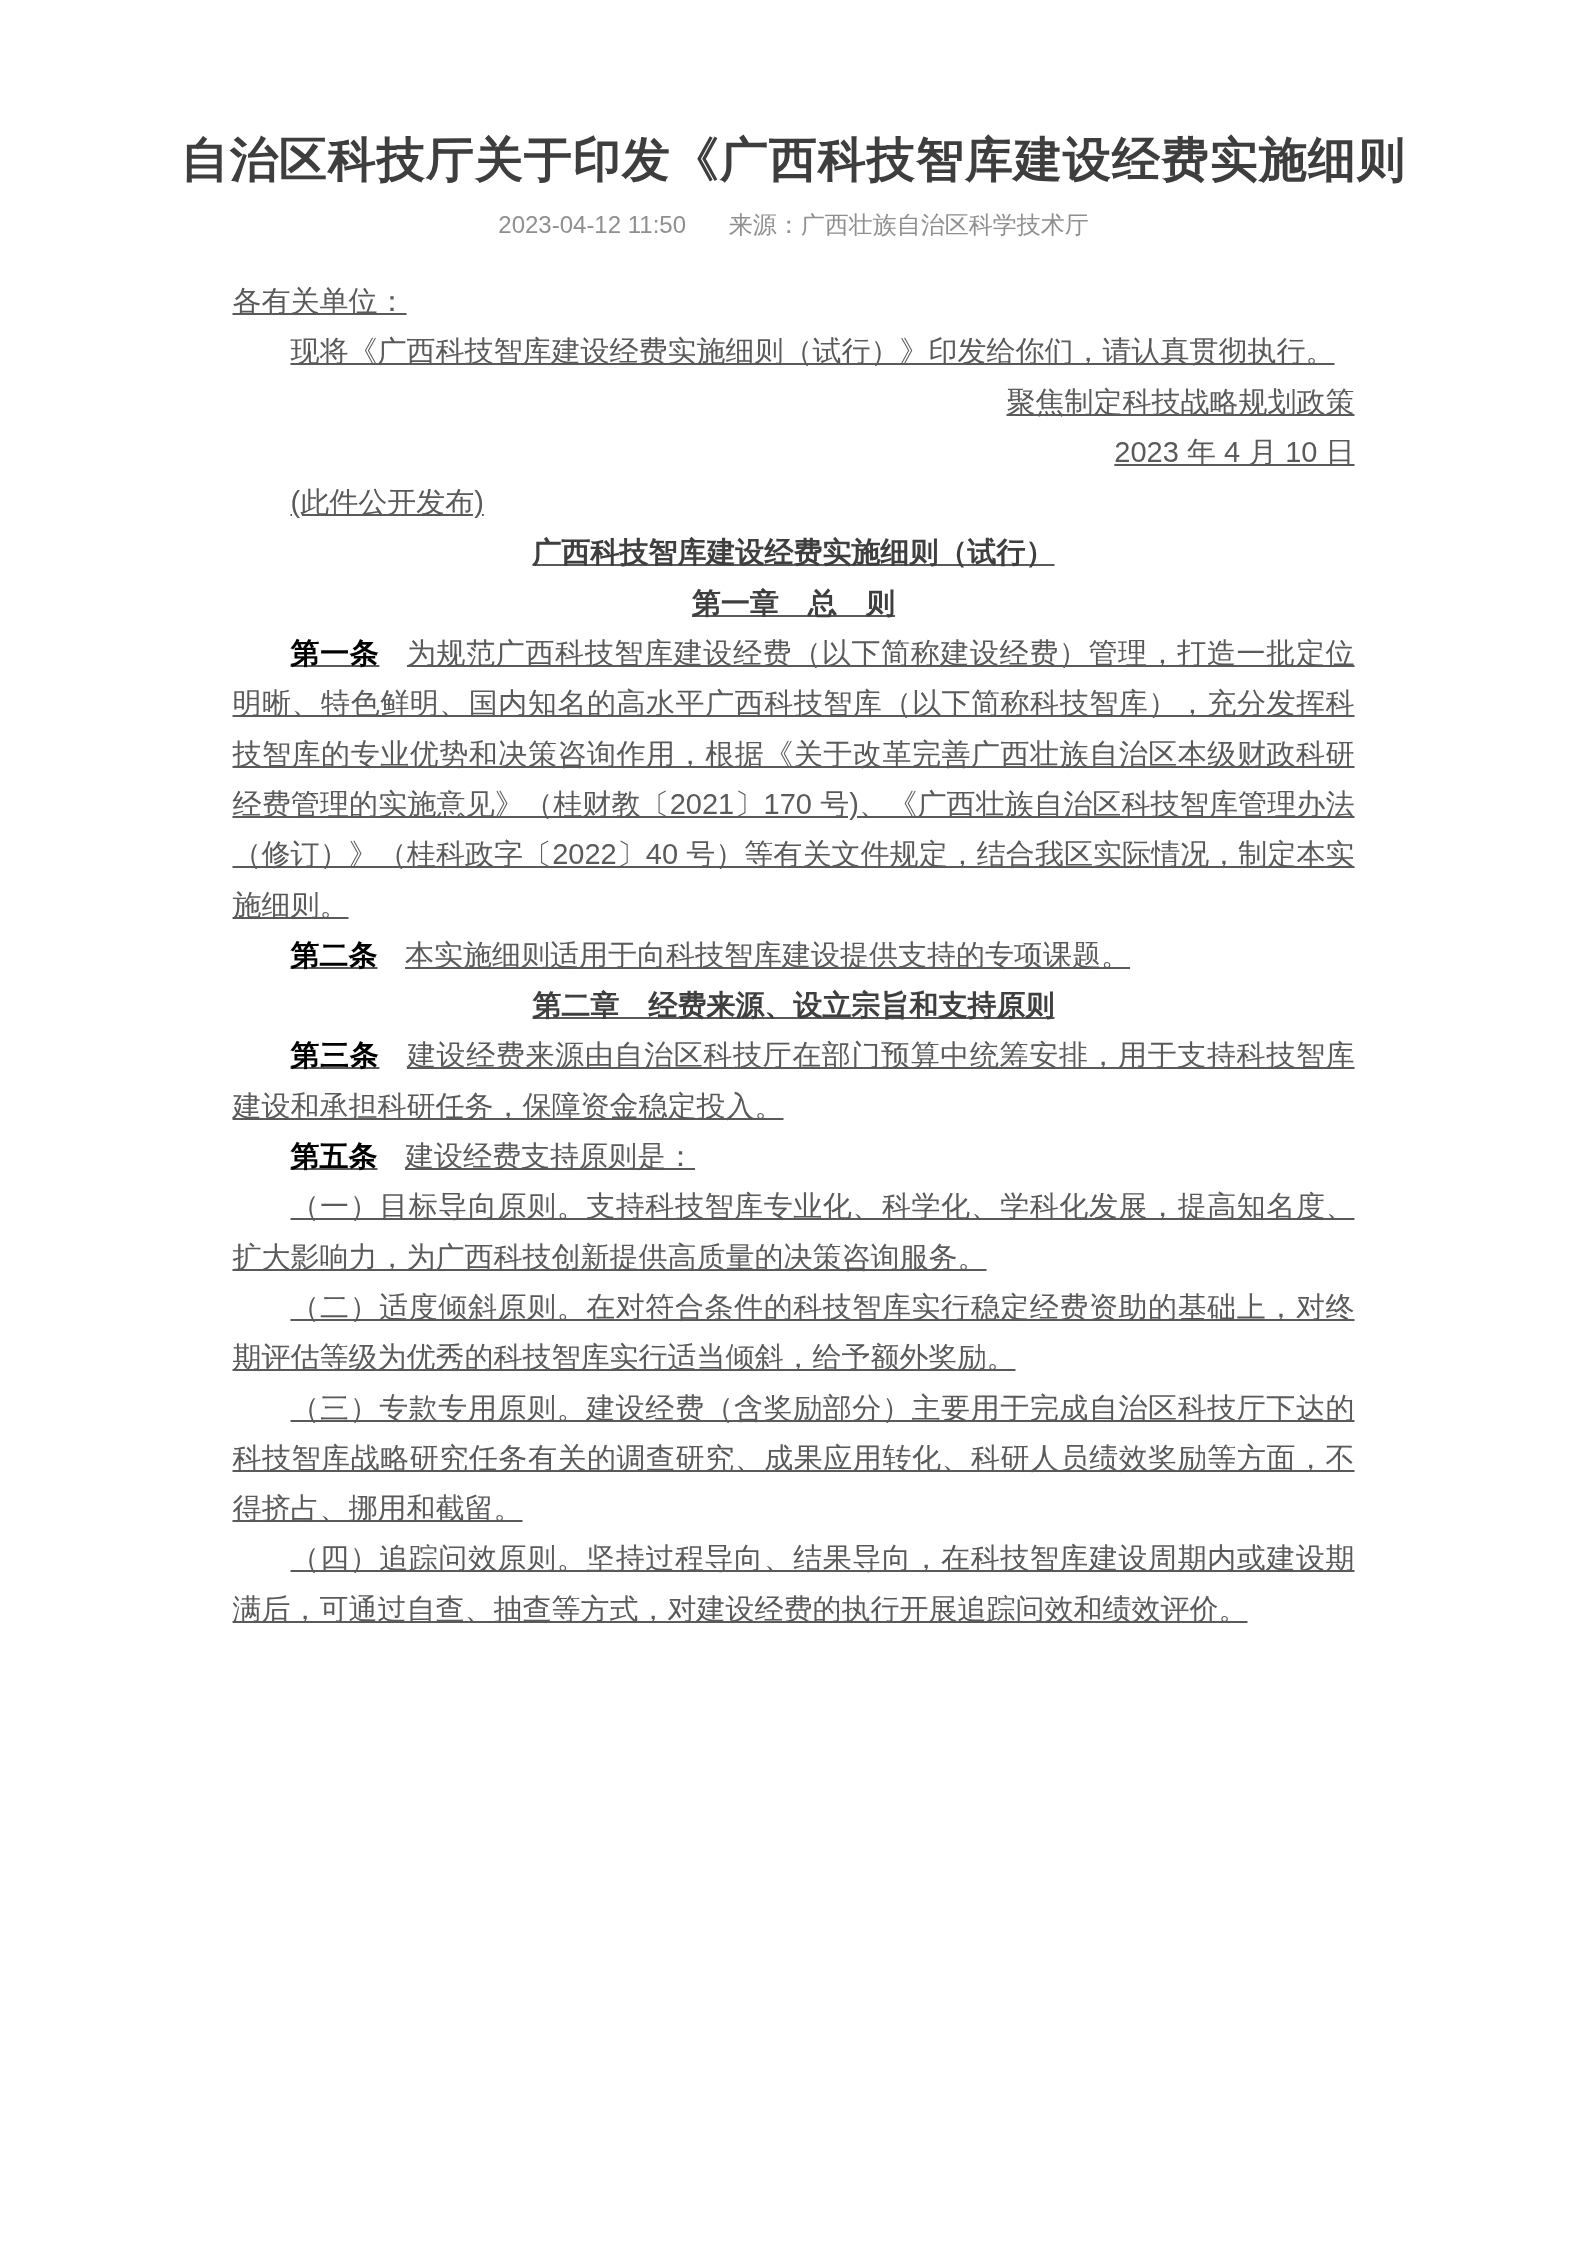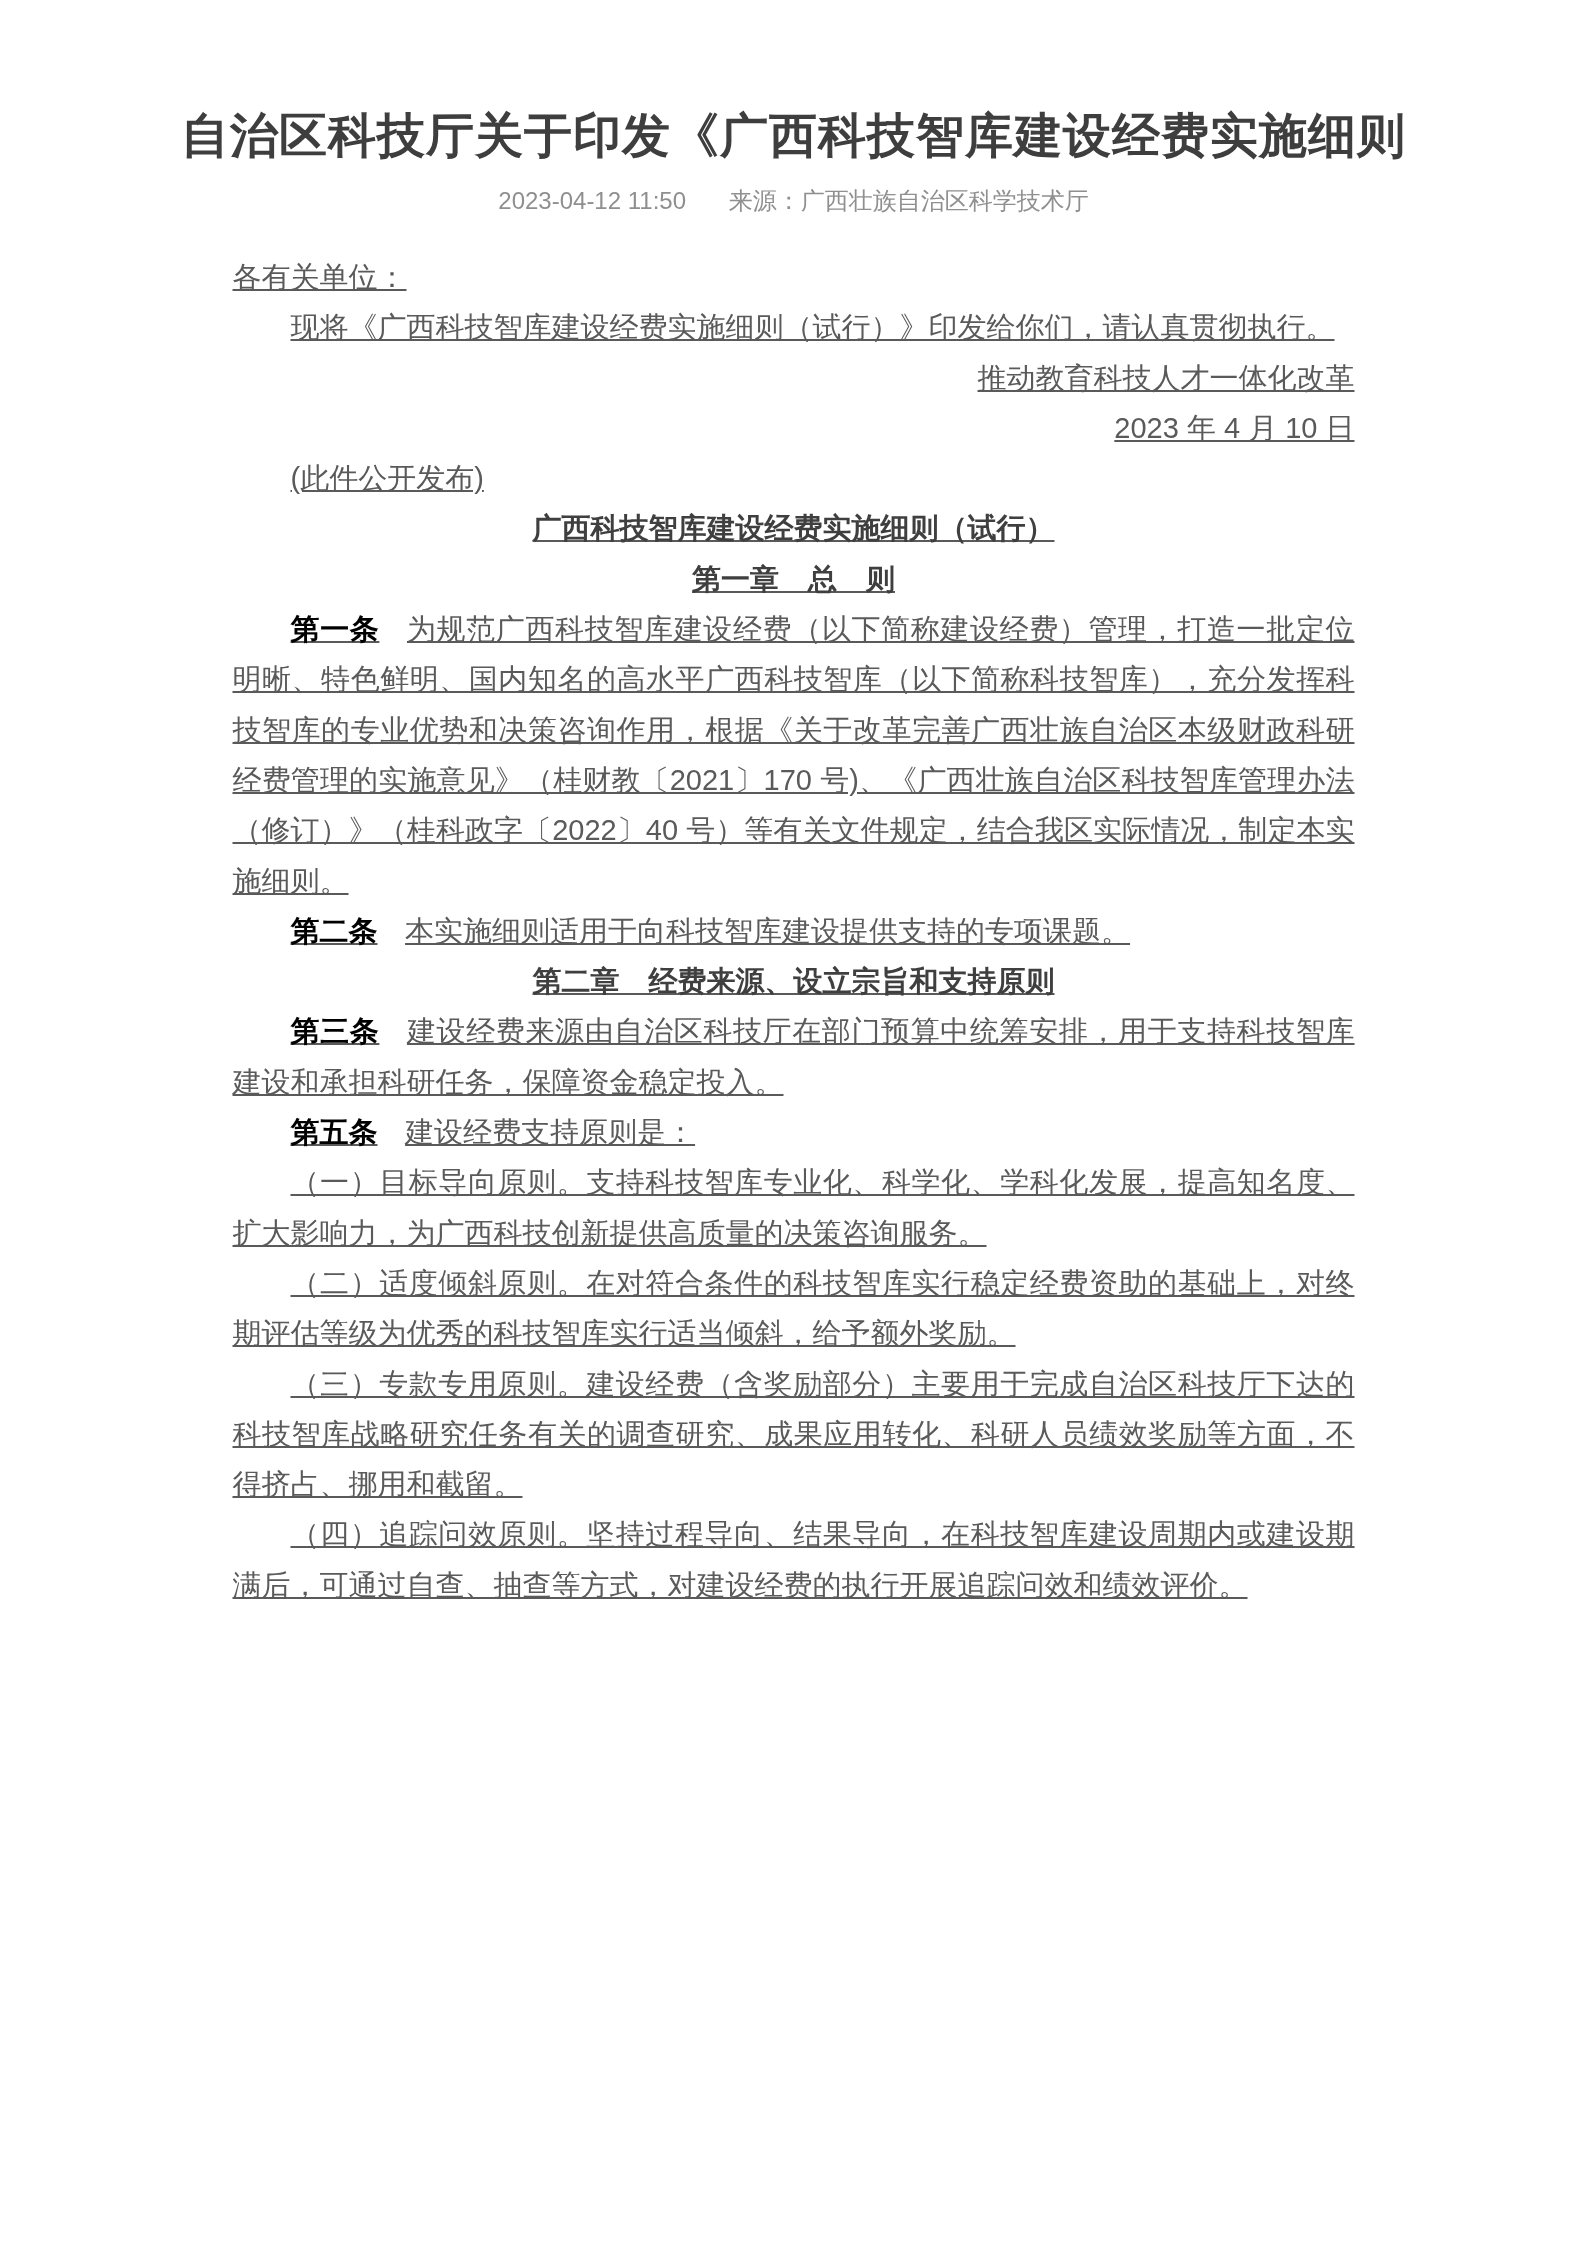--- a/index.html
+++ b/index.html
@@ -9,21 +9,21 @@
   }
   body {
     width: 1587px;
     height: 2245px;
     overflow: hidden;
     font-family: "Liberation Sans", "DejaVu Sans", sans-serif;
   }
   .page {
     width: 1240px;
     margin: 0 auto;
-    padding-top: 92px;
+    padding-top: 116px;
   }
   .doc-title {
     margin: 0;
     font-size: 48px;
     font-weight: bold;
     color: #3e3e3e;
     text-align: center;
     line-height: 88px;
     letter-spacing: 1px;
   }
@@ -73,21 +73,21 @@
   <h1 class="doc-title">
     <div>自治区科技厅关于印发《广西科技智库建设经费实施细则</div>
   </h1>
   <div class="doc-meta">
     <span class="meta-date">2023-04-12 11:50</span>
     <span class="meta-source">来源：广西壮族自治区科学技术厅</span>
   </div>
   <div class="doc-body" id="doc-body">
       <p>各有关单位：</p>
       <p class="p-indent">现将《广西科技智库建设经费实施细则（试行）》印发给你们，请认真贯彻执行。</p>
-      <p class="p-right">推动教育科技人才一体化改革</p>
+      <p class="p-right">聚焦制定科技战略规划政策</p>
       <p class="p-right">2023 年 4 月 10 日</p>
       <p class="p-indent">(此件公开发布)</p>
       <p class="p-center">广西科技智库建设经费实施细则（试行）</p>
       <p class="p-center">第一章　总　则</p>
       <p class="p-indent"><span class="lead">第一条</span>为规范广西科技智库建设经费（以下简称建设经费）管理，打造一批定位明晰、特色鲜明、国内知名的高水平广西科技智库（以下简称科技智库），充分发挥科技智库的专业优势和决策咨询作用，根据《关于改革完善广西壮族自治区本级财政科研经费管理的实施意见》（桂财教〔2021〕170 号)、《广西壮族自治区科技智库管理办法（修订）》（桂科政字〔2022〕40 号）等有关文件规定，结合我区实际情况，制定本实施细则。</p>
       <p class="p-indent"><span class="lead">第二条</span>本实施细则适用于向科技智库建设提供支持的专项课题。</p>
       <p class="p-center">第二章　经费来源、设立宗旨和支持原则</p>
       <p class="p-indent"><span class="lead">第三条</span>建设经费来源由自治区科技厅在部门预算中统筹安排，用于支持科技智库建设和承担科研任务，保障资金稳定投入。</p>
       <p class="p-indent"><span class="lead">第五条</span>建设经费支持原则是：</p>
       <p class="p-indent">（一）目标导向原则。支持科技智库专业化、科学化、学科化发展，提高知名度、扩大影响力，为广西科技创新提供高质量的决策咨询服务。</p>

